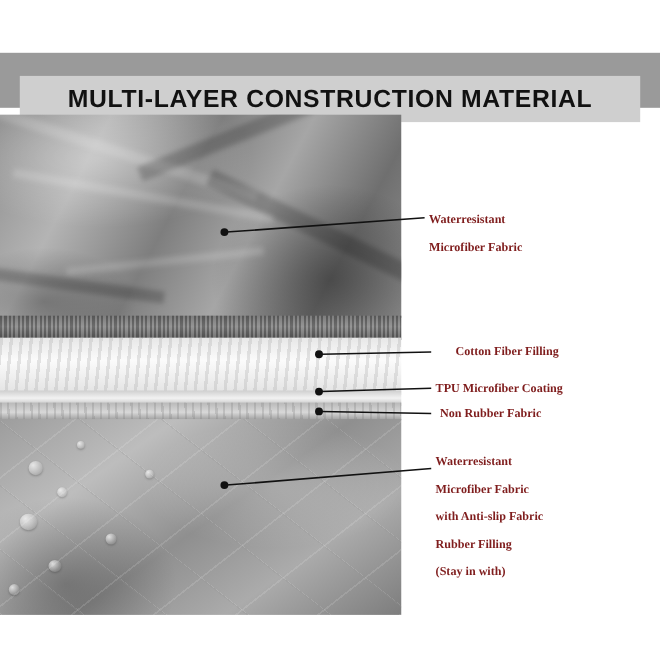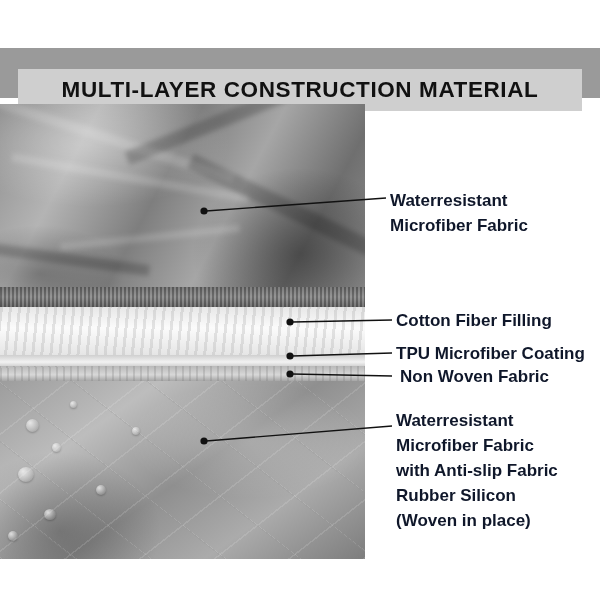--- a/index.html
+++ b/index.html
@@ -165,26 +165,26 @@
     left: 0;
     top: 0;
     width: 600px;
     height: 600px;
     pointer-events: none;
   }
 
   
   .label {
     position: absolute;
-    color: #0f172a;
+    color: #7f1d1d;
     font-weight: bold;
-    font-size: 17px;
+    font-size: 11px;
     line-height: 25px;
     white-space: nowrap;
-    font-family: Liberation Sans, sans-serif;
+    font-family: Liberation Serif, serif;
   }
   .label span { display: block; }
 </style>
 </head>
 <body>
 
 <div id="infographic">
 
   <div class="title-band"></div>
   <div class="title-inner">
@@ -235,33 +235,33 @@
 
     <line x1="206" y1="441" x2="392" y2="426" stroke="#111111" stroke-width="1.4"></line>
     <circle cx="204" cy="441" r="3.6" fill="#111111"></circle>
   </svg>
 
   <div class="label" style="left:390px; top:188px;">
     <span>Waterresistant</span>
     <span>Microfiber Fabric</span>
   </div>
 
-  <div class="label" style="left:396px; top:308px;">
+  <div class="label" style="left:414px; top:308px;">
     <span>Cotton Fiber Filling</span>
   </div>
 
   <div class="label" style="left:396px; top:341px;">
     <span>TPU Microfiber Coating</span>
   </div>
 
   <div class="label" style="left:400px; top:364px;">
-    <span>Non Woven Fabric</span>
+    <span>Non Rubber Fabric</span>
   </div>
 
   <div class="label" style="left:396px; top:408px;">
     <span>Waterresistant</span>
     <span>Microfiber Fabric</span>
     <span>with Anti-slip Fabric</span>
-    <span>Rubber Silicon</span>
-    <span>(Woven in place)</span>
+    <span>Rubber Filling</span>
+    <span>(Stay in with)</span>
   </div>
 
 </div>
 
 </body></html>

